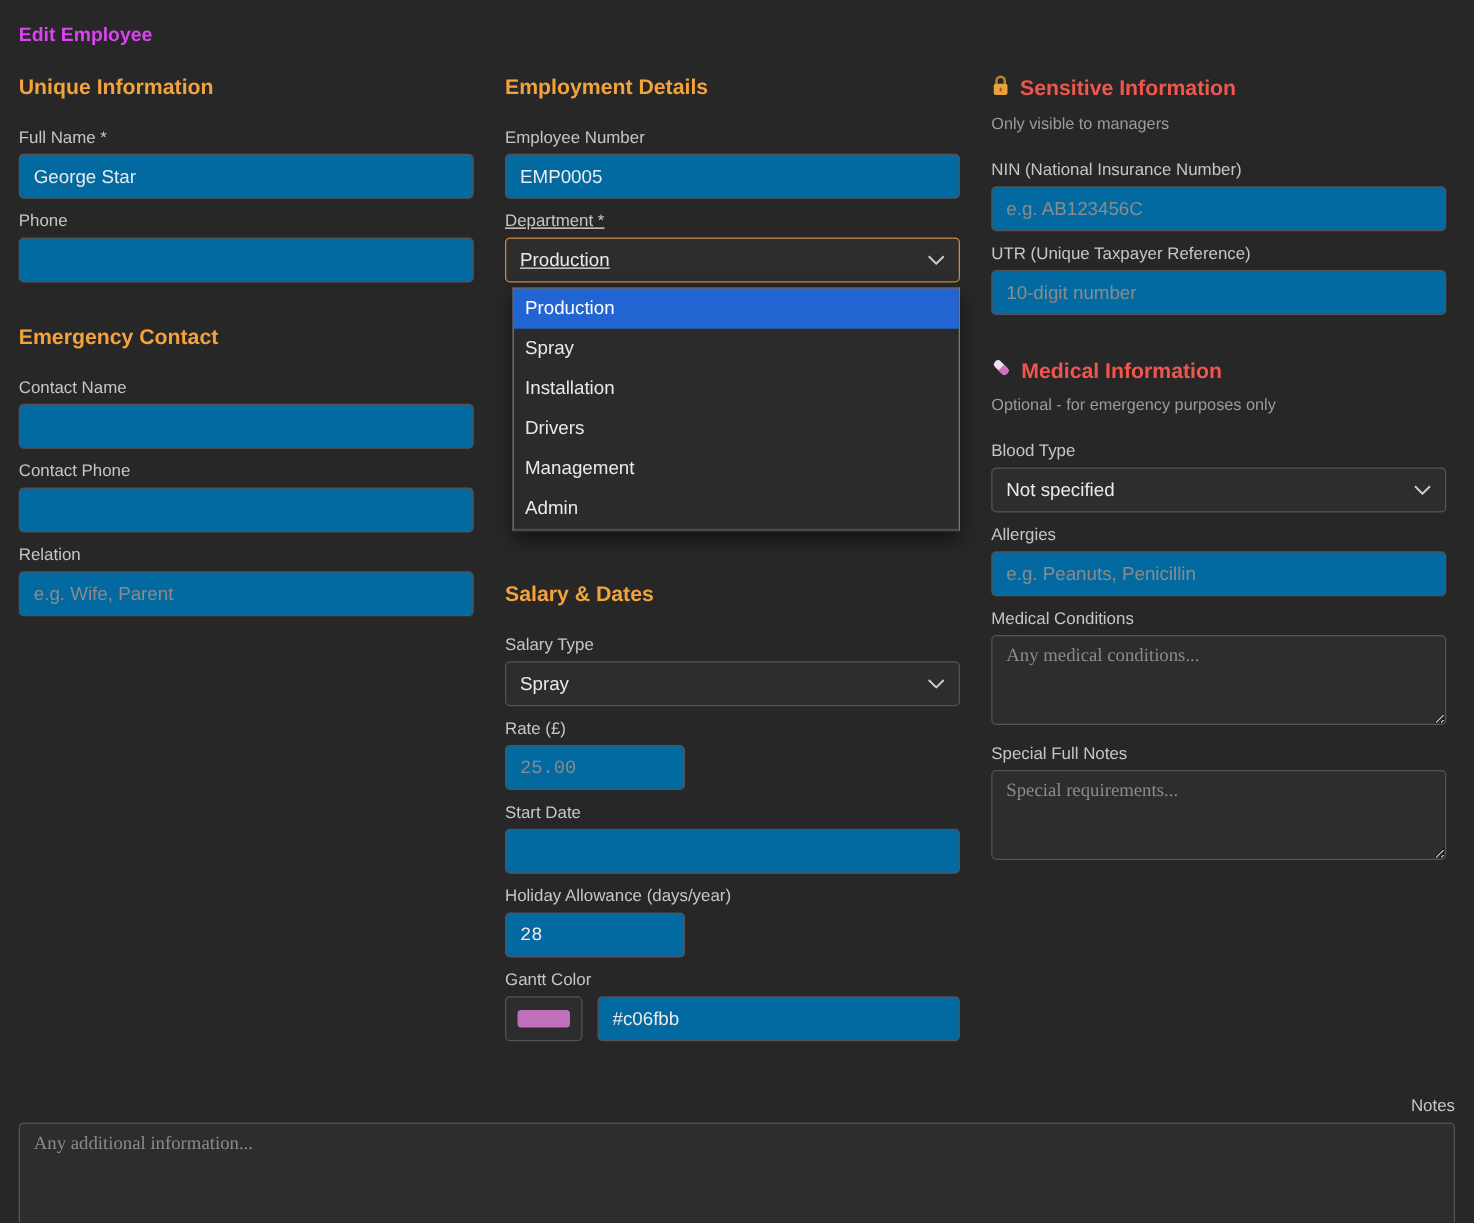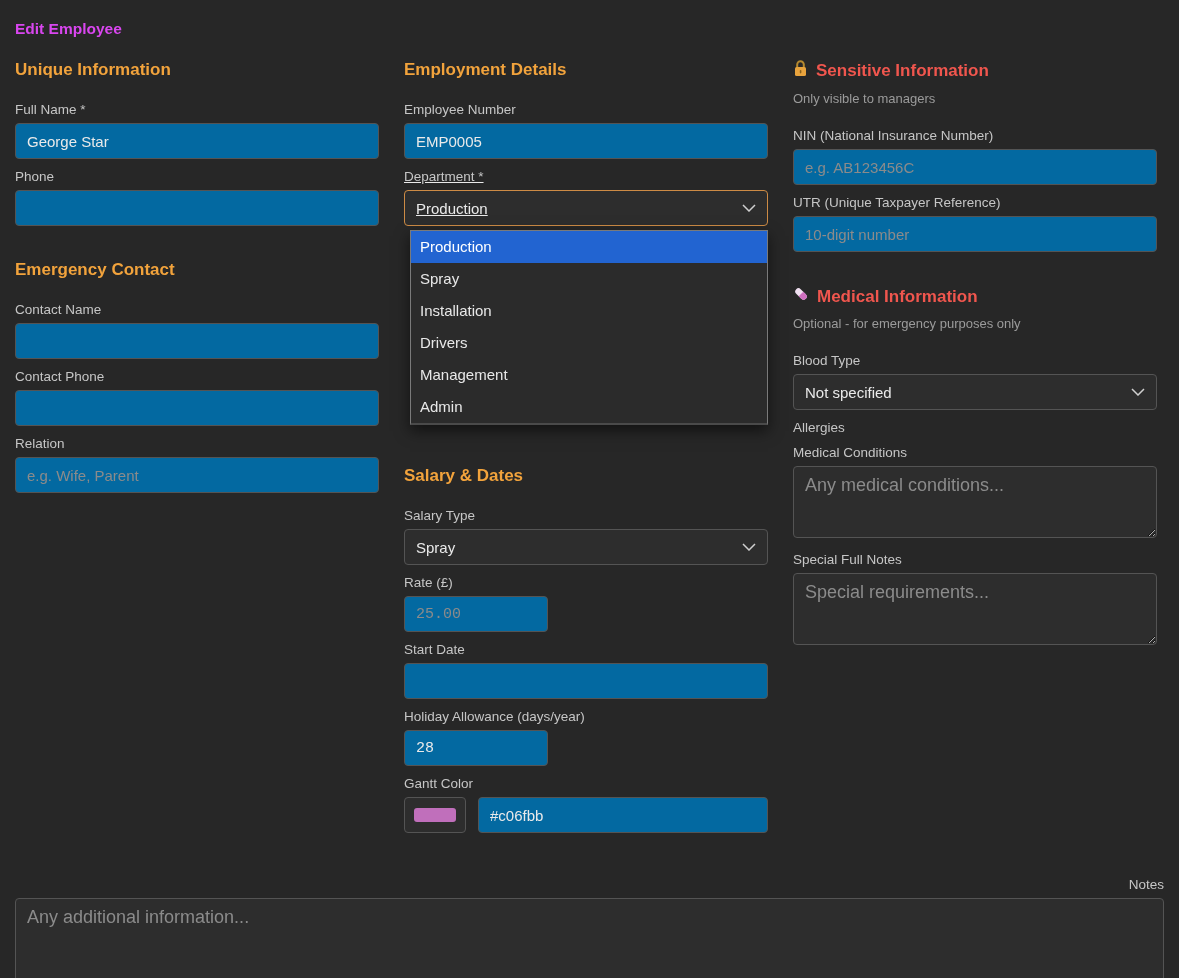--- a/index.html
+++ b/index.html
@@ -80,22 +80,22 @@
     white-space:nowrap;
   }
   .dd-item.selected { background:#2264d1; color:#ffffff; }
   .spacer-dept { height:196px; }
   .ta {
     width:100%;
     background:#2d2d2d;
     border:1px solid #545454;
     border-radius:4px;
     color:#eaeaea;
-    font-family:Liberation Sans, sans-serif;
-    font-size:18px;
+    font-family:Liberation Serif, serif;
+    font-size:15px;
     padding:8px 11px;
     resize:vertical;
     outline:none;
   }
   .ta.h72 { height:72px; }
   .ta.h90 { height:90px; }
   .gantt-row { display:flex; gap:12px; align-items:center; }
   .color-swatch {
     width:62px; height:36px;
     background:#2d2d2d;
@@ -266,20 +266,21 @@
           <span class="chev">
             <svg width="14" height="8" viewBox="0 0 14 8">
                 <path d="M1 1 L7 7 L13 1" stroke="#cfcfcf" stroke-width="1.5" fill="none"></path>
               </svg>
           </span>
         </div>
       </div>
 
       <div class="field">
         <label>Allergies</label>
+        <input class="inp" placeholder="e.g. Peanuts, Penicillin" style="">
       </div>
 
       <div class="field">
         <label>Medical Conditions</label>
         <textarea class="ta h72" placeholder="Any medical conditions..." style=""></textarea>
       </div>
 
       <div class="field">
         <label>Special Full Notes</label>
         <textarea class="ta h72" placeholder="Special requirements..." style=""></textarea>

